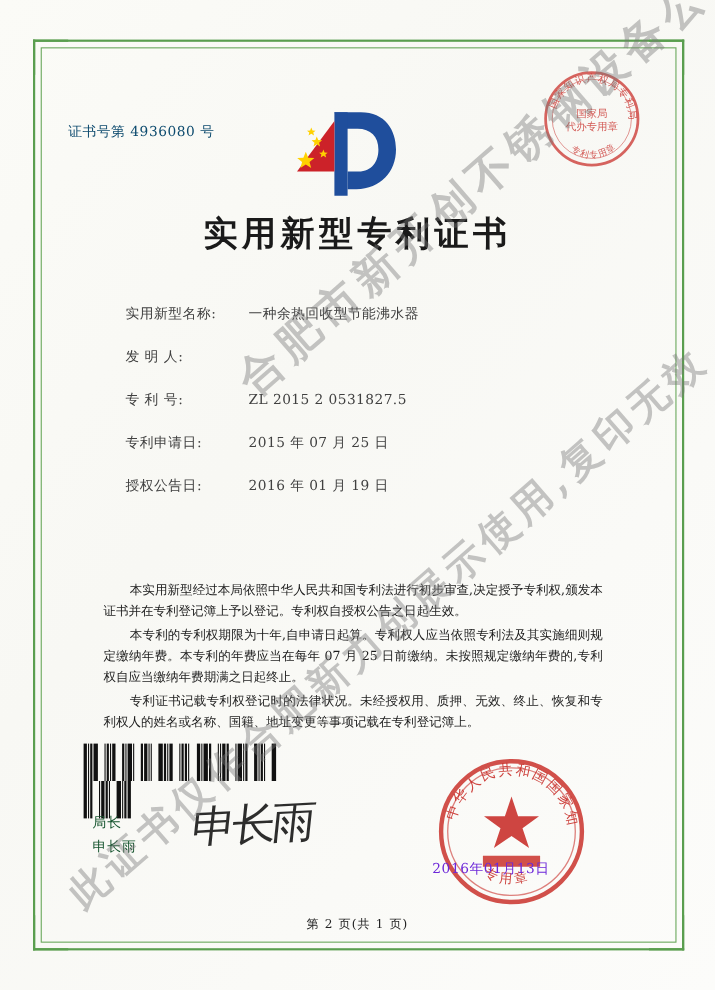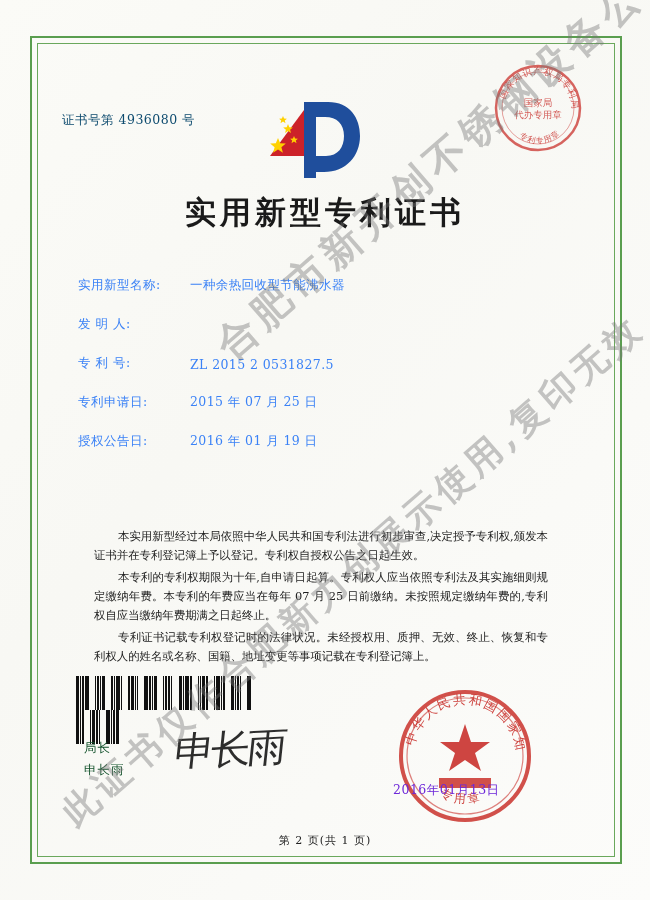--- a/index.html
+++ b/index.html
@@ -91,25 +91,26 @@
 
   
   .fields {
     position: absolute;
     left: 78px;
     top: 277px;
     width: 470px;
   }
   .field-row {
     display: flex;
-    align-items: flex-end;
+    align-items: flex-start;
     margin-bottom: 22px;
     font-family: "DejaVu Serif", serif;
     font-size: 12.5px;
-    color: #3b82f6;
+    color: #404040;
+    margin-left: 36px;
   }
   .field-label {
     width: 112px;
     flex: 0 0 112px;
     letter-spacing: 0.5px;
     white-space: nowrap;
   }
   .field-value {
     flex: 1;
     letter-spacing: 0.4px;

